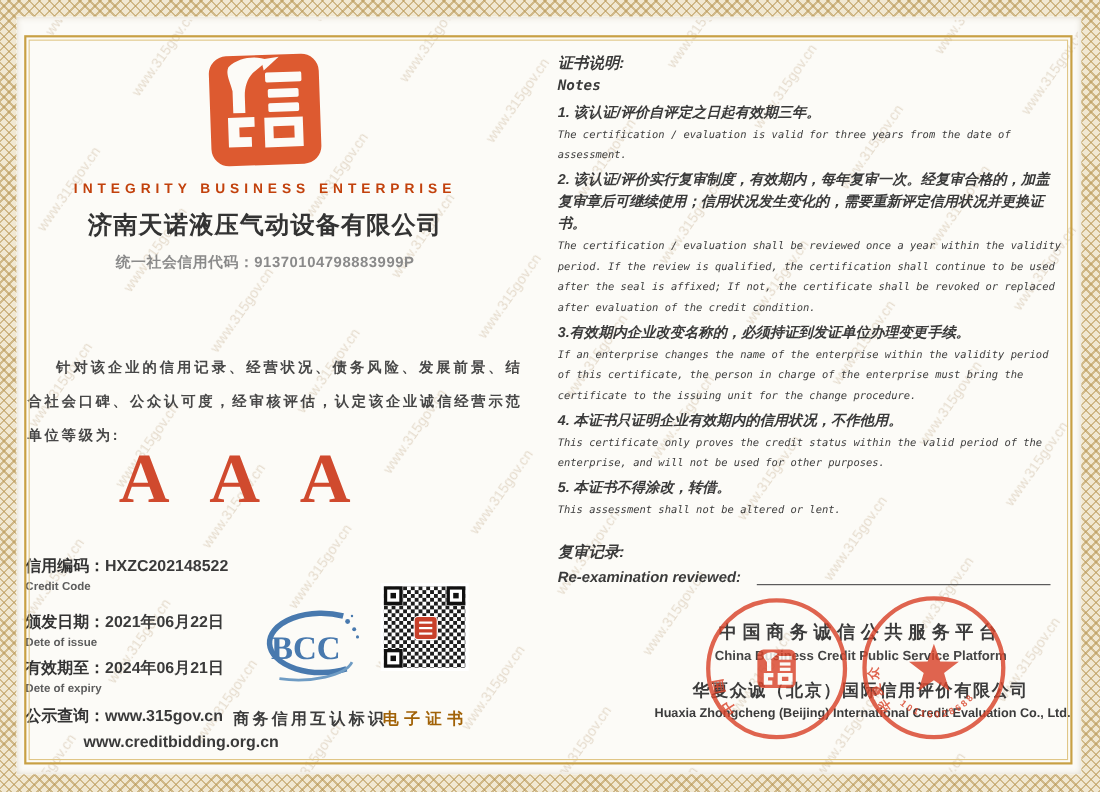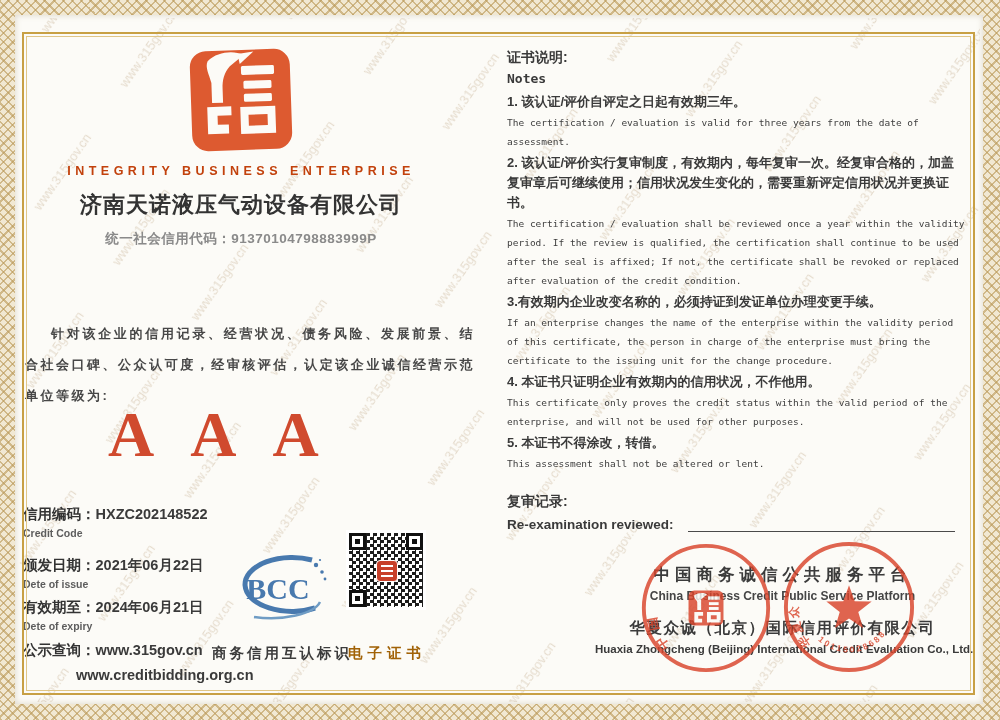--- a/index.html
+++ b/index.html
@@ -57,21 +57,21 @@
   .finder{position:absolute;width:17px;height:17px;border:3px solid #111;background:#fff;
     box-sizing:border-box;}
   .finder span{position:absolute;left:3px;top:3px;width:5px;height:5px;background:#111;}
   .f-tl{left:0;top:0}.f-tr{right:0;top:0}.f-bl{left:0;bottom:0}
   .qr-badge{position:absolute;left:50%;top:50%;width:20px;height:20px;margin:-10px 0 0 -10px;
     background:#c8402a;border-radius:4px;border:1px solid #fff;}
   .qr-badge i{position:absolute;left:4px;width:12px;height:2px;background:#fff;}
   .qr-badge i:nth-child(1){top:4px}.qr-badge i:nth-child(2){top:9px}.qr-badge i:nth-child(3){top:14px}
 
   
-  .notes-col{position:absolute;left:507px;top:46px;width:458px;color:#3a3a3a;}
+  .notes-col{position:absolute;left:507px;top:46px;width:458px;color:#3a3a3a;font-style:italic;}
   .notes-h-cn{font-size:14px;font-weight:700;line-height:22px;}
   .notes-h-en{font-size:13px;font-weight:700;line-height:22px;
     font-family:"DejaVu Sans Mono",monospace;}
   .note-cn{font-size:13px;font-weight:600;line-height:20px;margin-top:2px;}
   .note-en{font-size:9.5px;line-height:19px;font-family:"DejaVu Sans Mono",monospace;
     color:#3d3d3d;margin-top:1px;}
   .reexam{margin-top:20px;}
   .reexam-cn{font-size:14px;font-weight:700;}
   .reexam-line{display:flex;align-items:flex-end;margin-top:4px;}
   .reexam-en{font-size:13.5px;font-weight:700;white-space:nowrap;}

